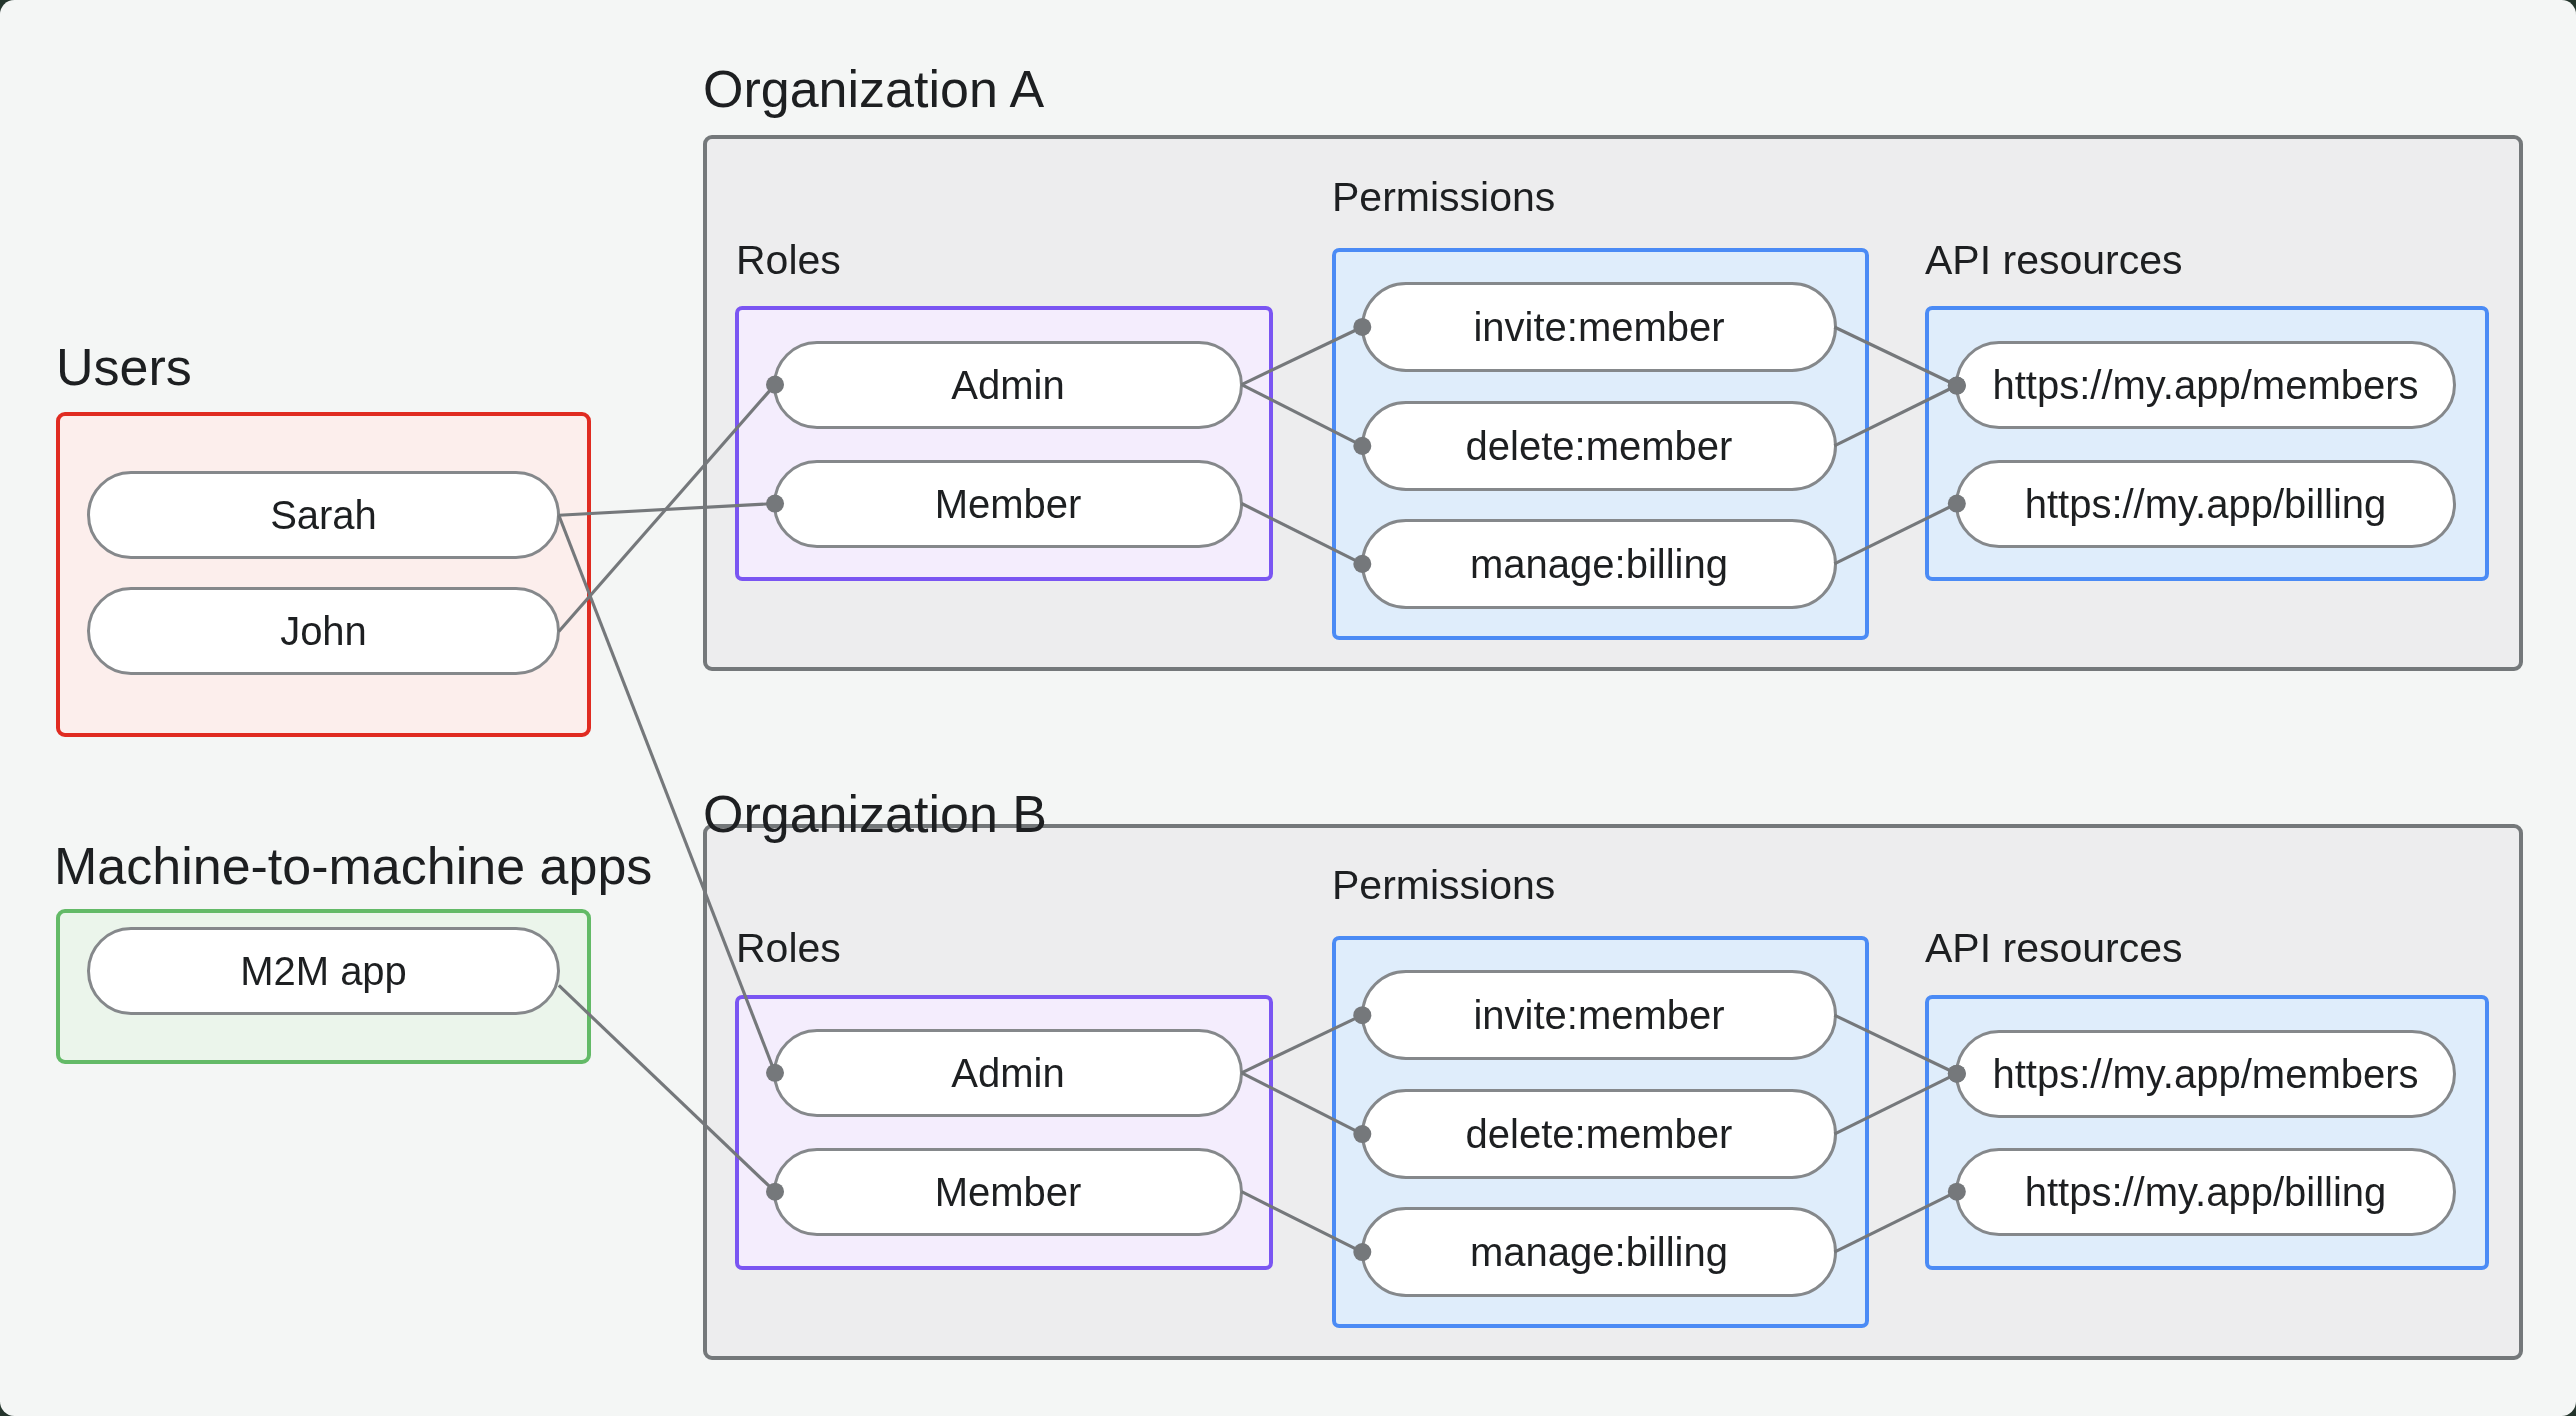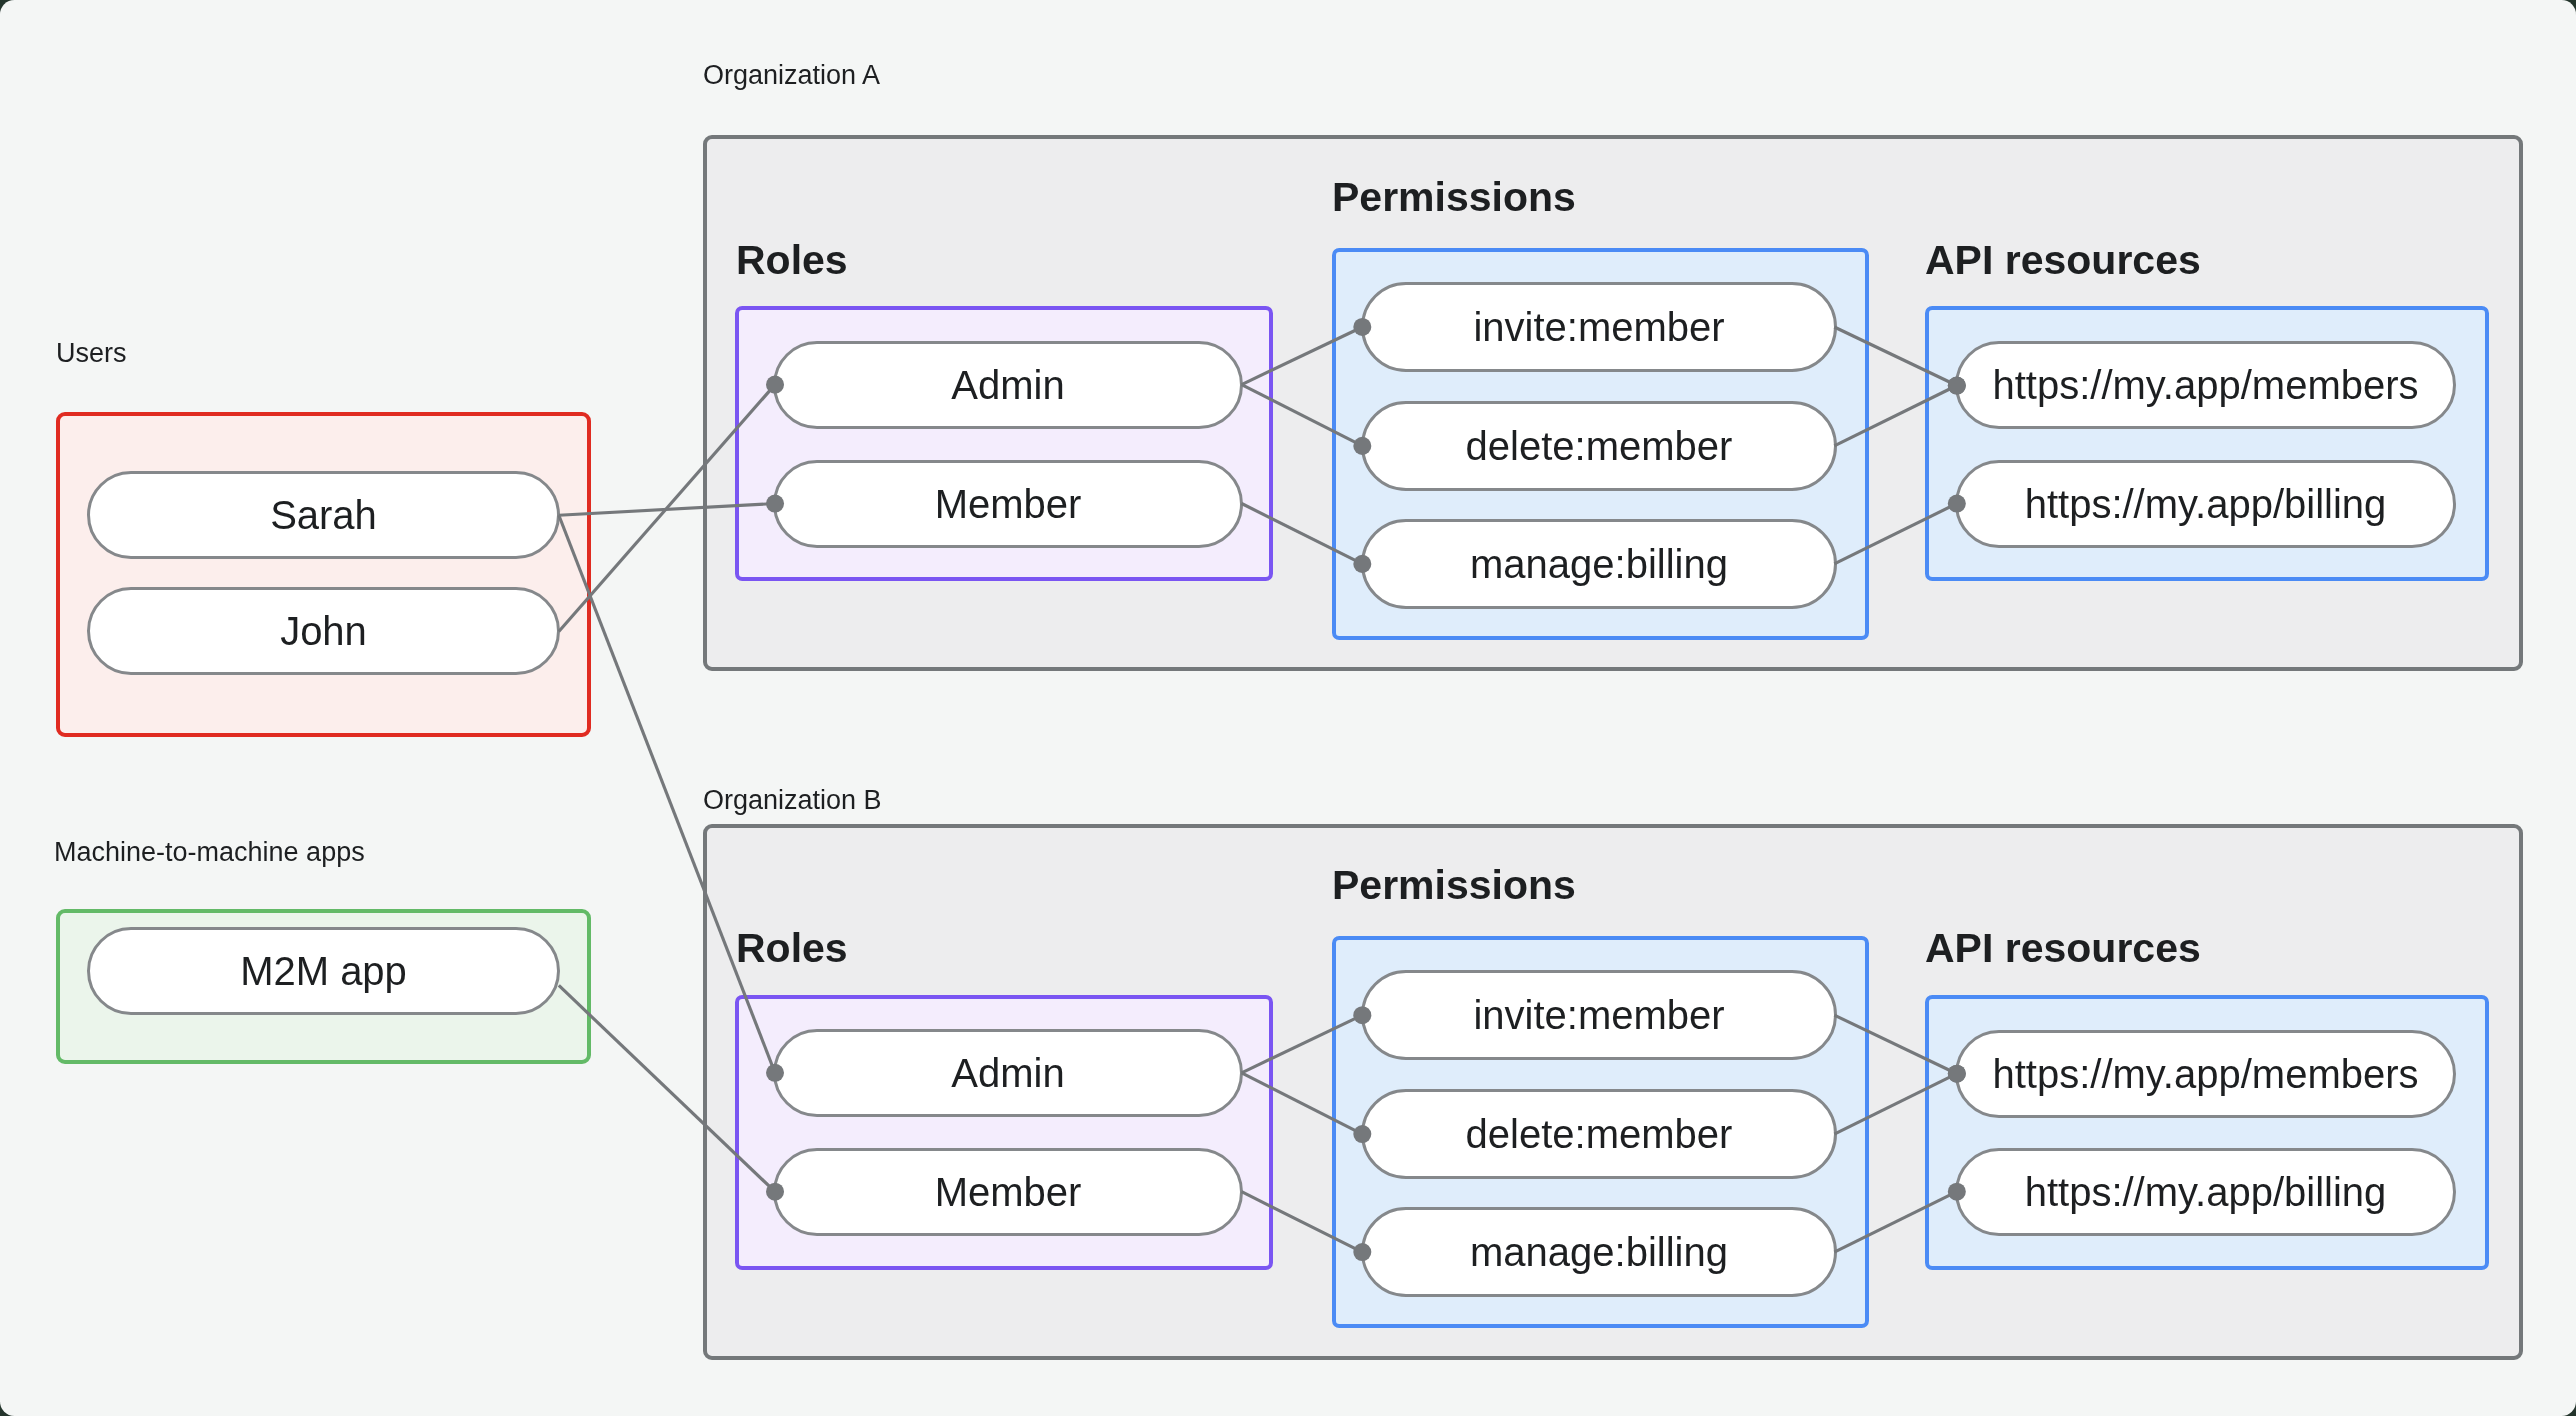--- a/index.html
+++ b/index.html
@@ -10,22 +10,22 @@
     --green-border:#63ba67; --green-fill:#ebf5eb;
     --purple-border:#7a55f2; --purple-fill:#f4edfd;
     --blue-border:#4b8bf5; --blue-fill:#dfedfb;
   }
   html,body{margin:0;padding:0;background:var(--outside);}
   #canvas{
     position:relative; width:2576px; height:1416px;
     background:var(--bg); border-radius:14.4px; overflow:hidden;
     font-family:"Liberation Sans", sans-serif; color:var(--ink);
   }
-  .glabel{position:absolute; font-size:27px; font-weight:500; line-height:1.1; white-space:nowrap; z-index:2;}
-  .slabel{position:absolute; font-size:41px; font-weight:700; line-height:1.1; white-space:nowrap; z-index:2;}
+  .glabel{position:absolute; font-size:52px; font-weight:500; line-height:1.1; white-space:nowrap; z-index:2;}
+  .slabel{position:absolute; font-size:41px; font-weight:400; line-height:1.1; white-space:nowrap; z-index:2;}
   .box{position:absolute; box-sizing:border-box; border-radius:9px; z-index:1;}
   .box.org{background:var(--org-fill); border:4.5px solid var(--org-border);}
   .box.red{background:var(--red-fill); border:4.5px solid var(--red-border);}
   .box.green{background:var(--green-fill); border:4.5px solid var(--green-border);}
   .box.purple{background:var(--purple-fill); border:4.5px solid var(--purple-border); border-radius:7.2px;}
   .box.blue{background:var(--blue-fill); border:4.5px solid var(--blue-border); border-radius:7.2px;}
   .pill{
     position:absolute; box-sizing:border-box; z-index:5;
     background:var(--pill-fill); border:3.6px solid var(--pill-border);
     border-radius:900px; display:flex; align-items:center; justify-content:center;

